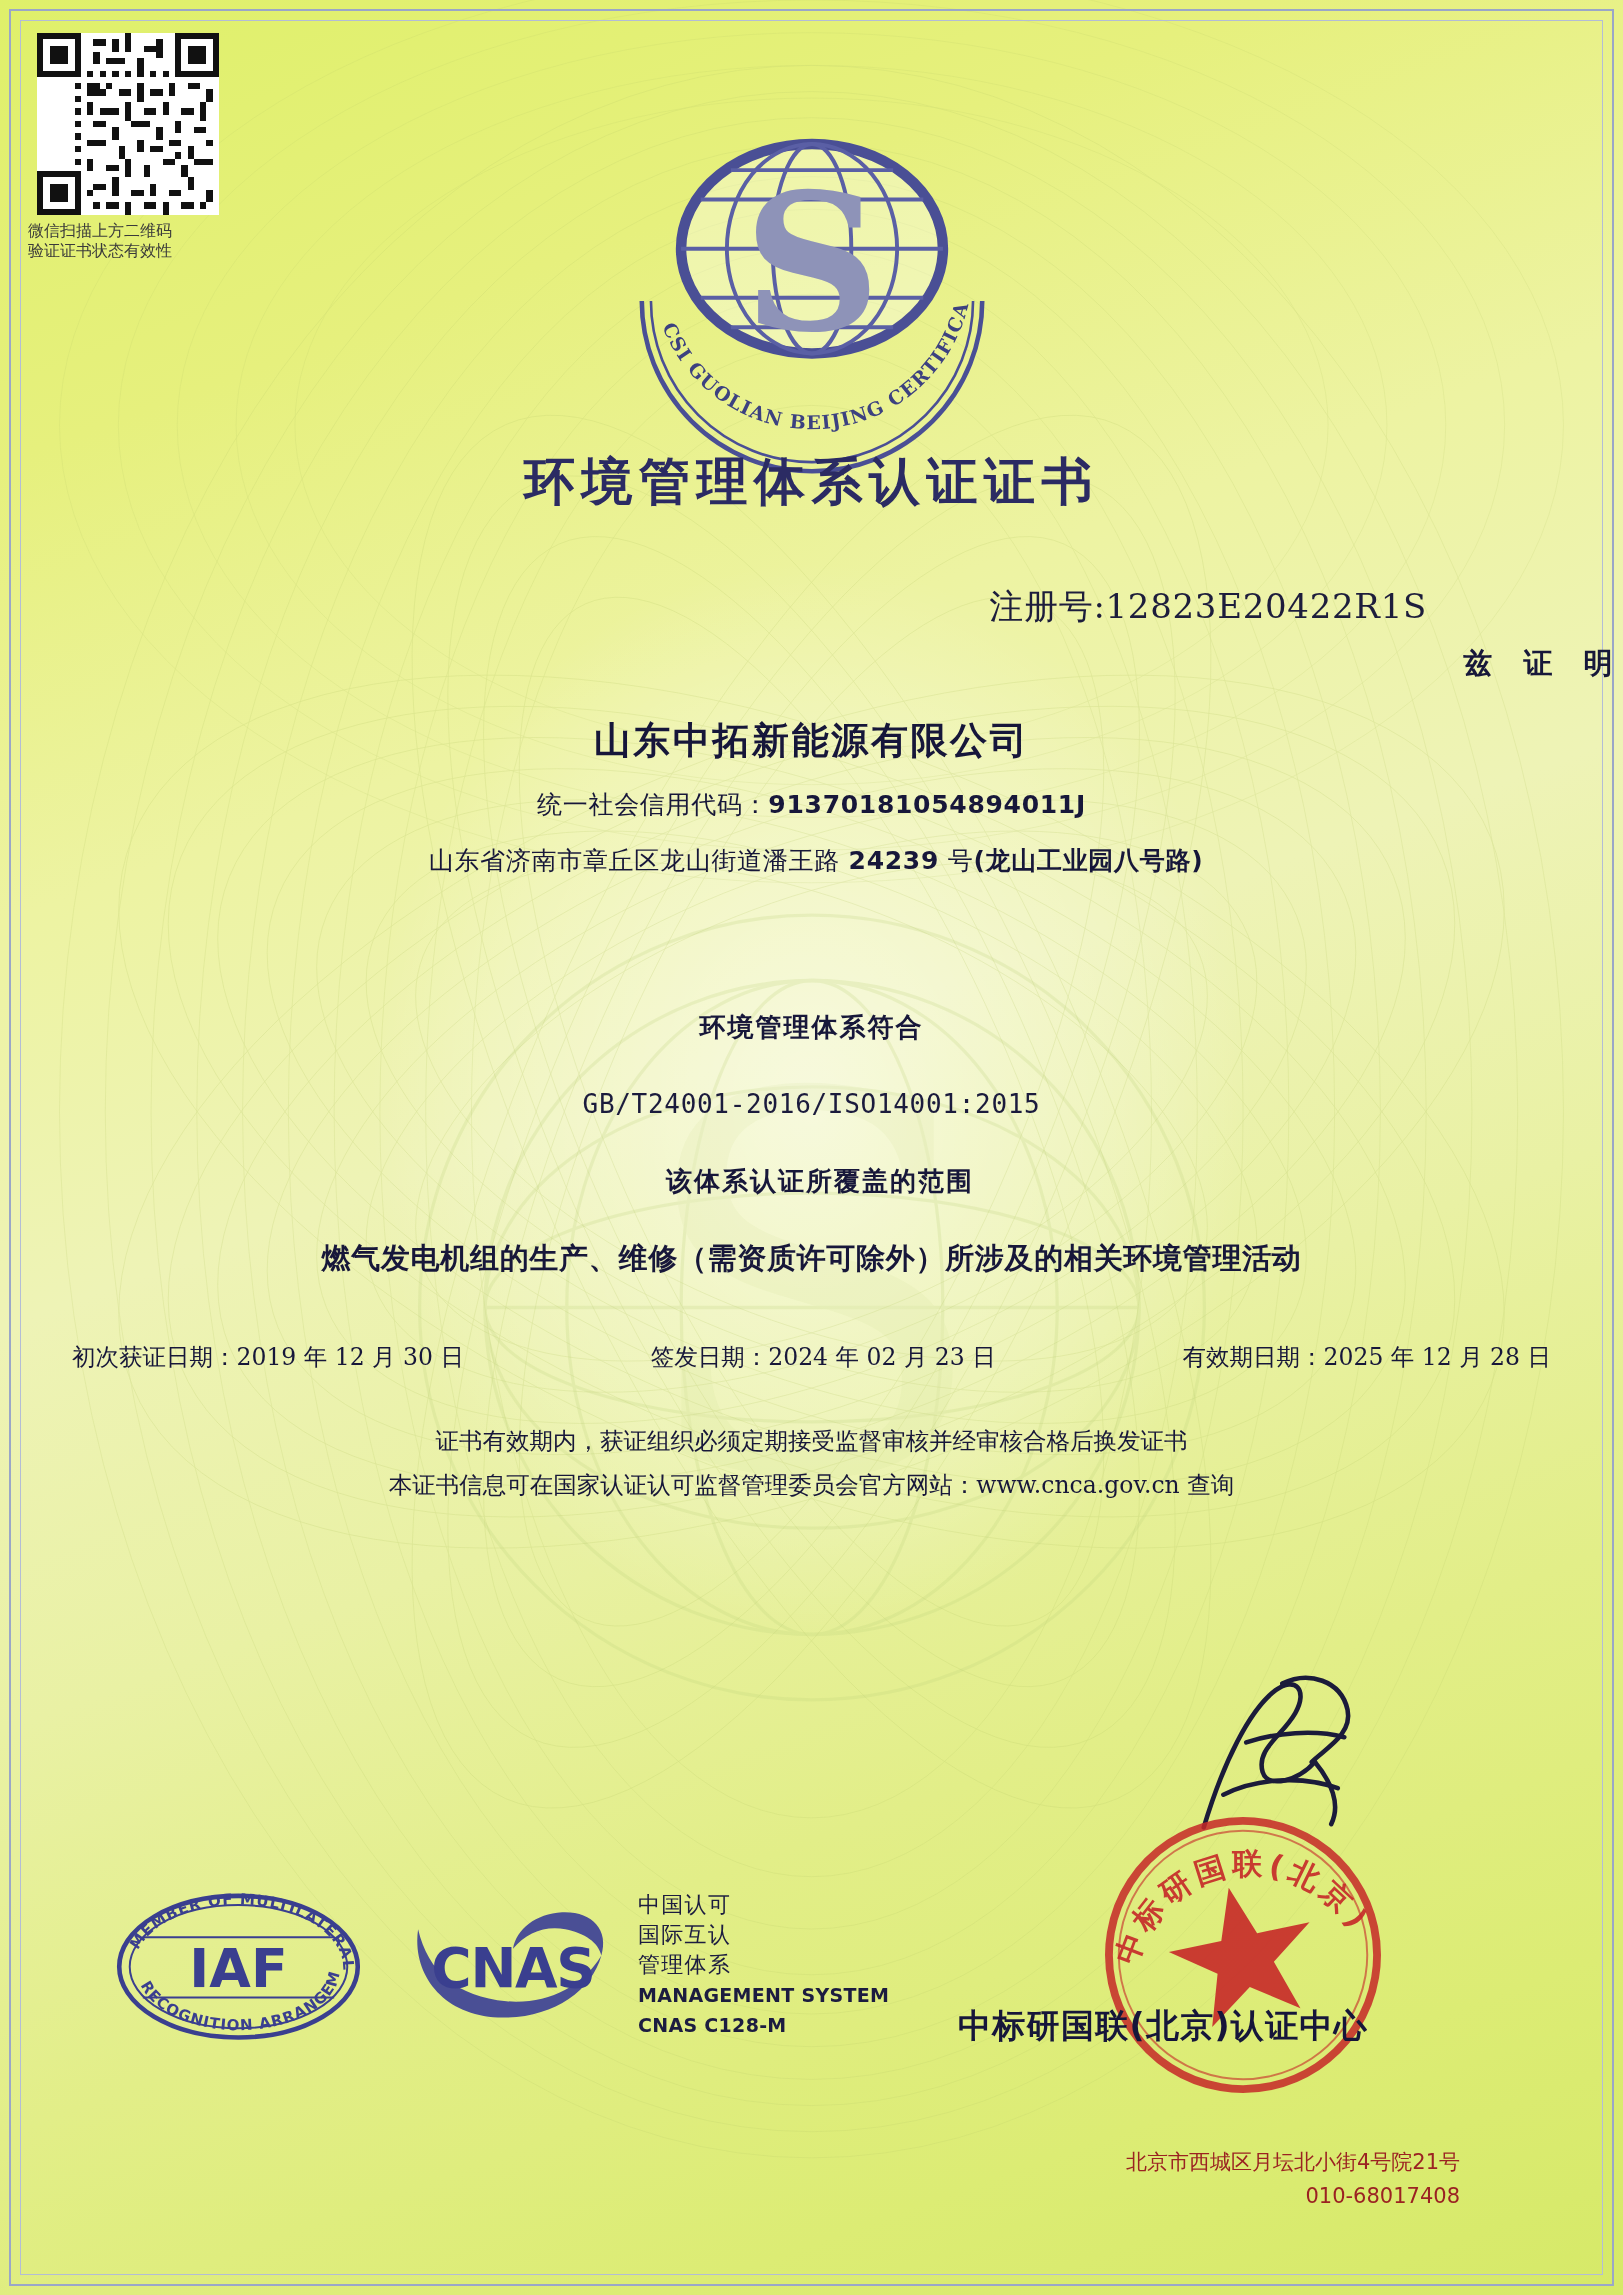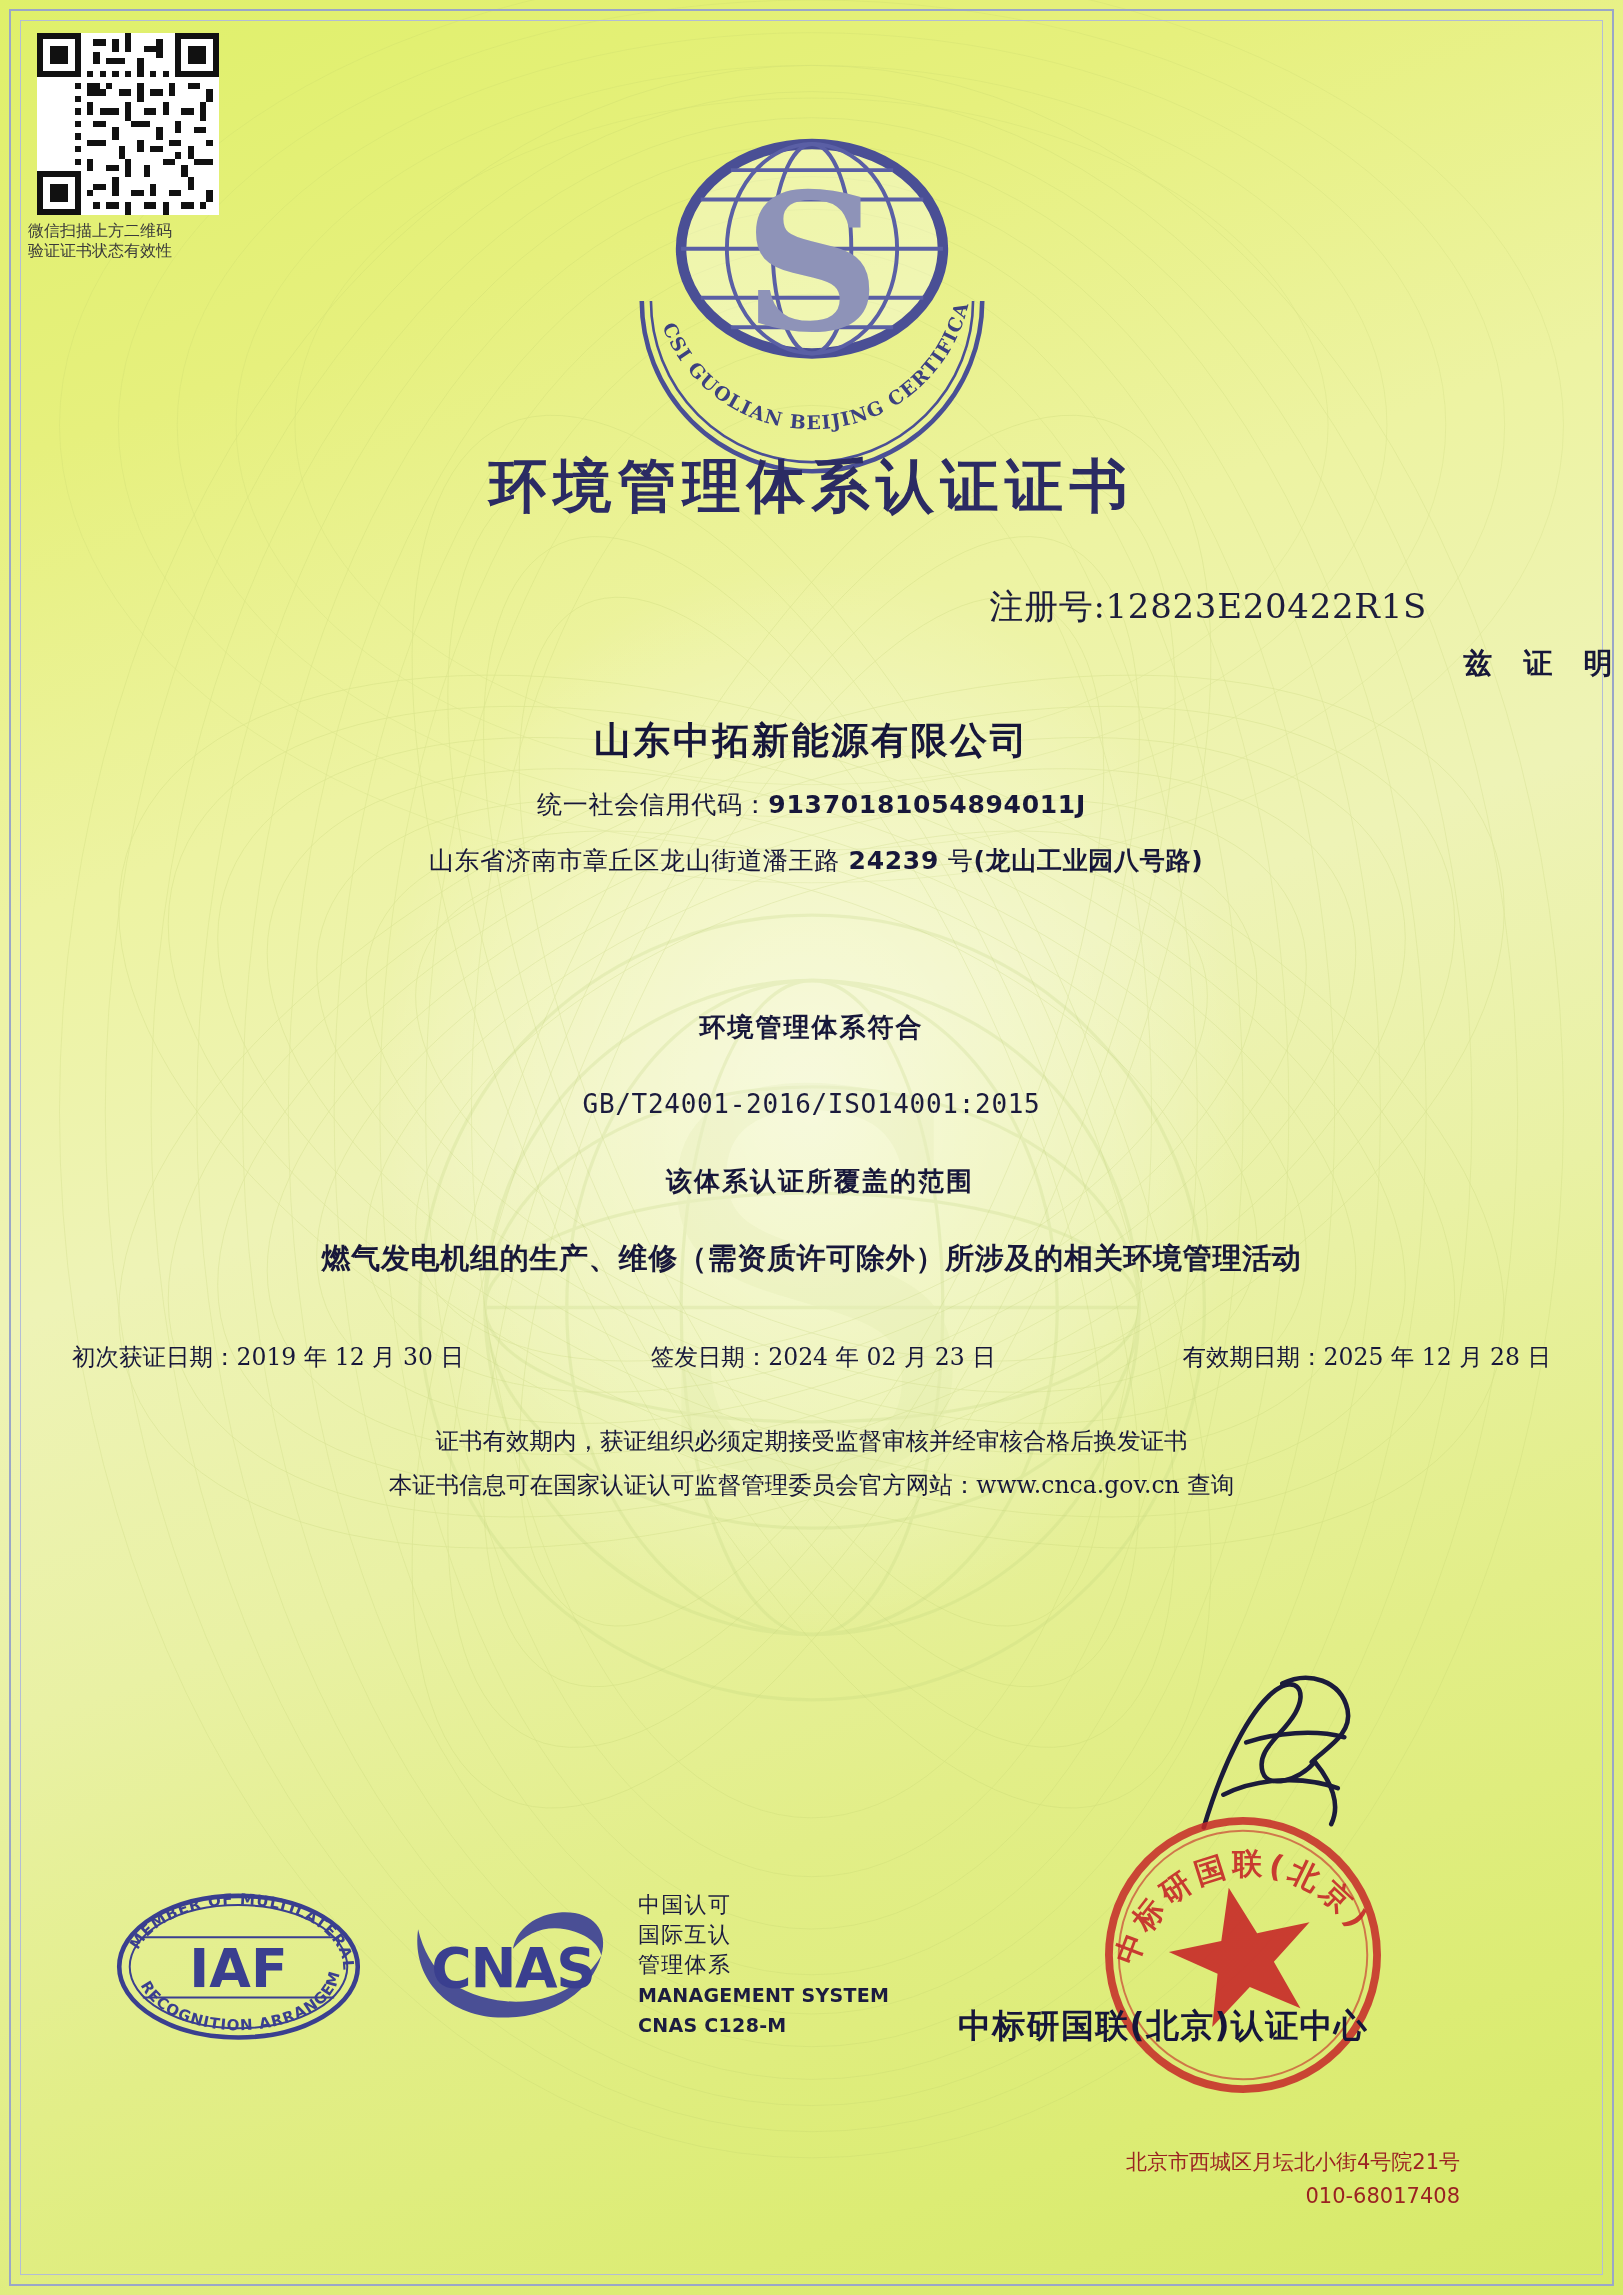--- a/index.html
+++ b/index.html
@@ -85,21 +85,21 @@
 
   
   .title {
     position: absolute;
     left: 0;
     right: 0;
     top: 448px;
     text-align: center;
     font-family: "DejaVu Sans", sans-serif;
     font-weight: bold;
-    font-size: 58px;
+    font-size: 51px;
     letter-spacing: 6.5px;
     color: #2b2b63;
   }
   .reg-no {
     position: absolute;
     right: 196px;
     top: 584px;
     font-family: "DejaVu Serif", serif;
     font-size: 34px;
     color: #1d1d3c;

